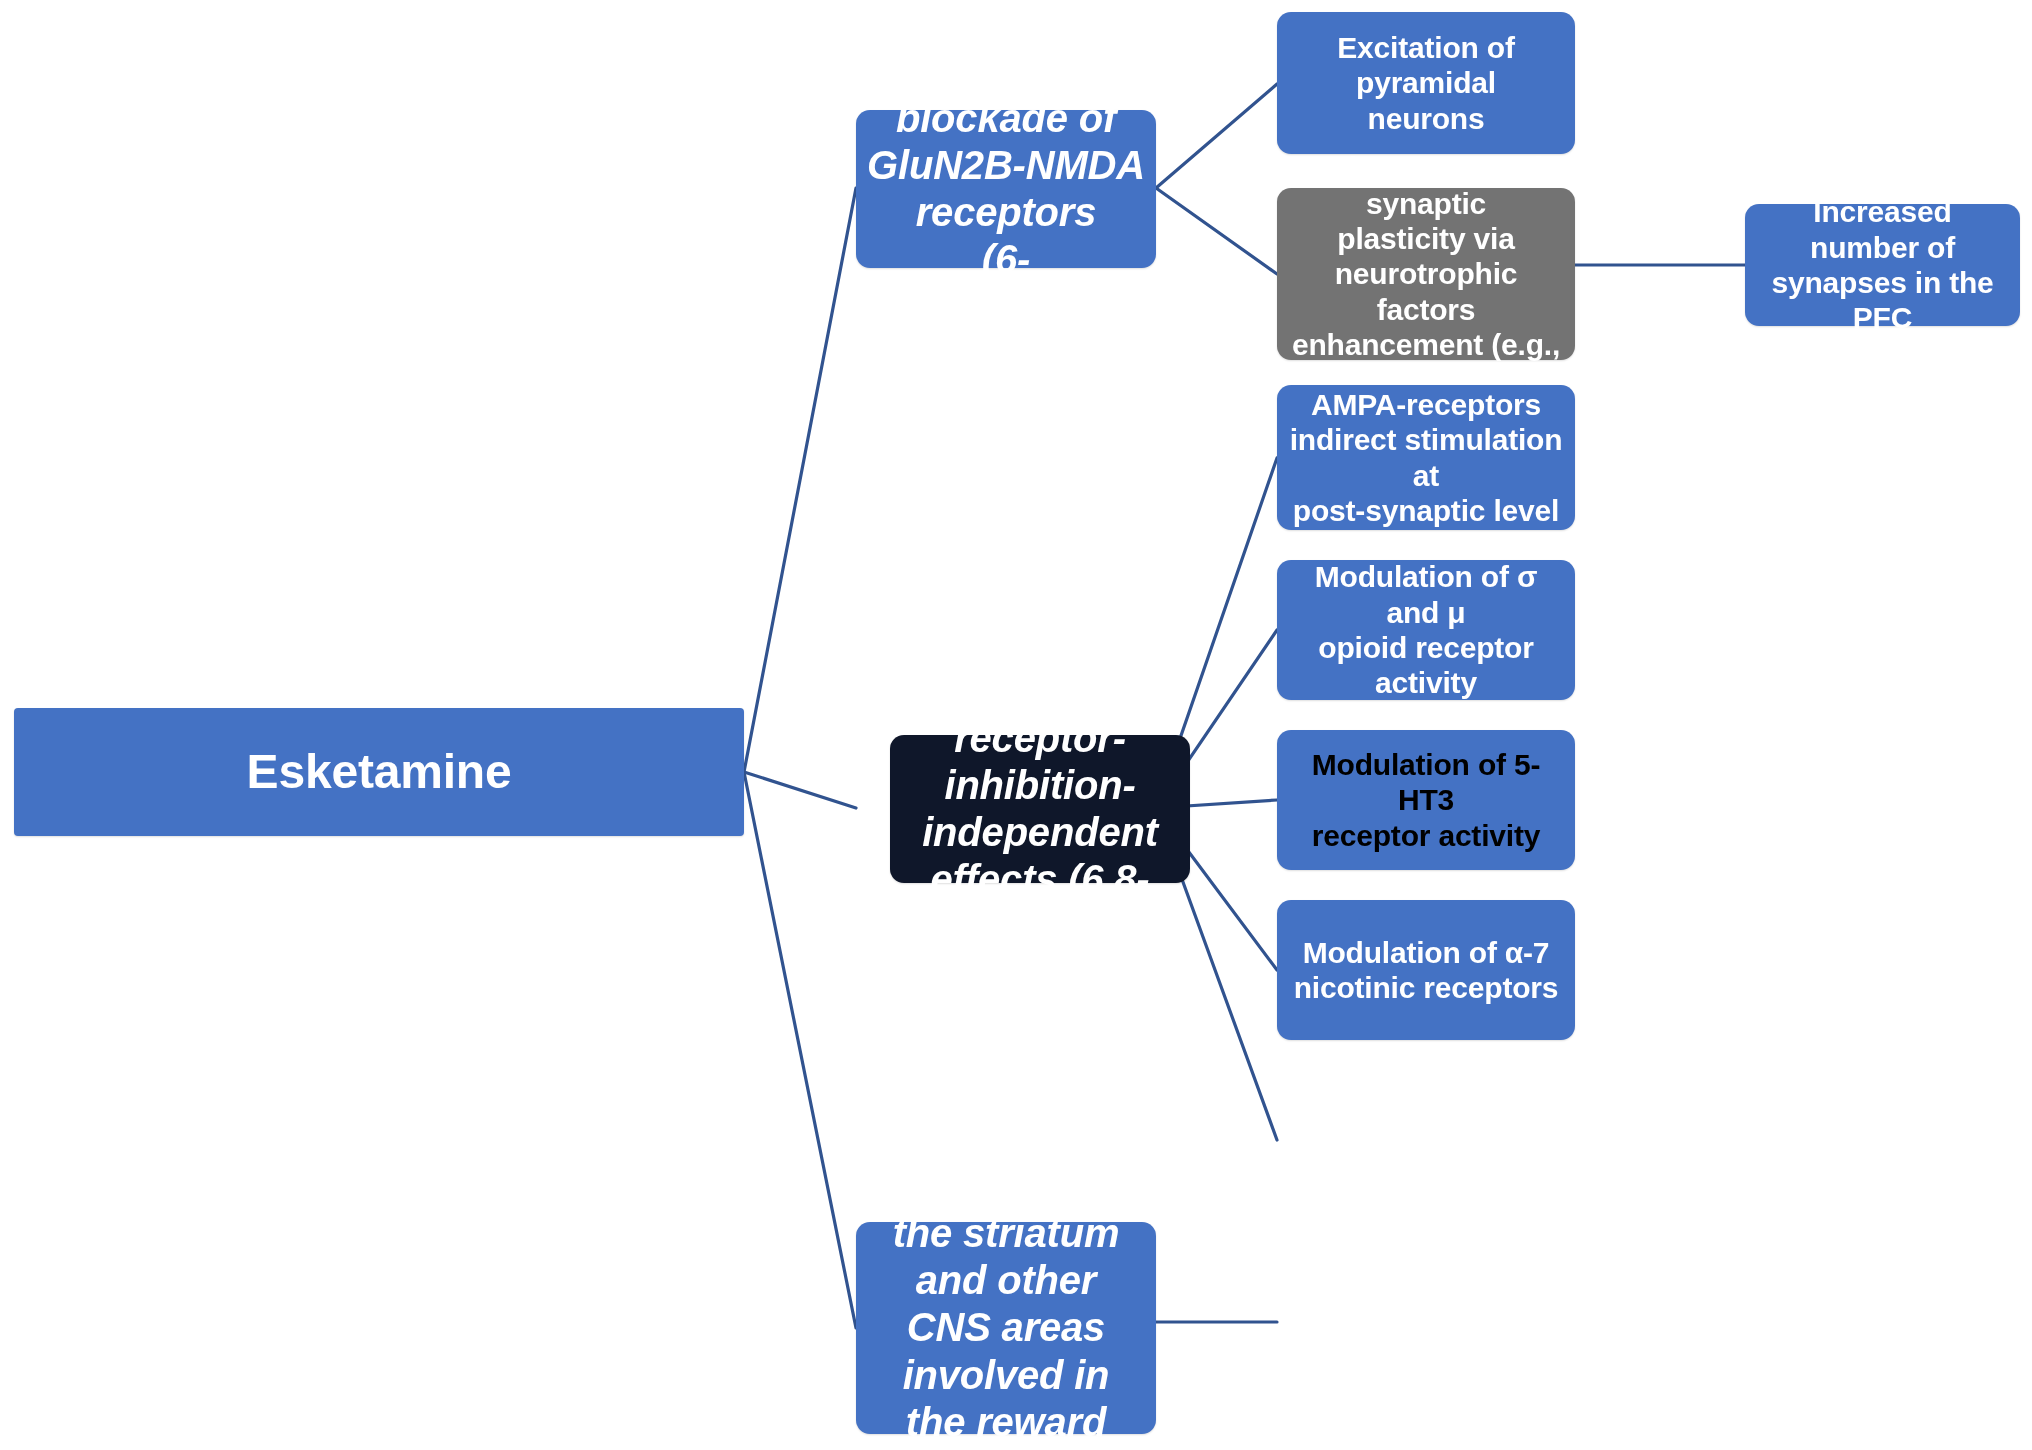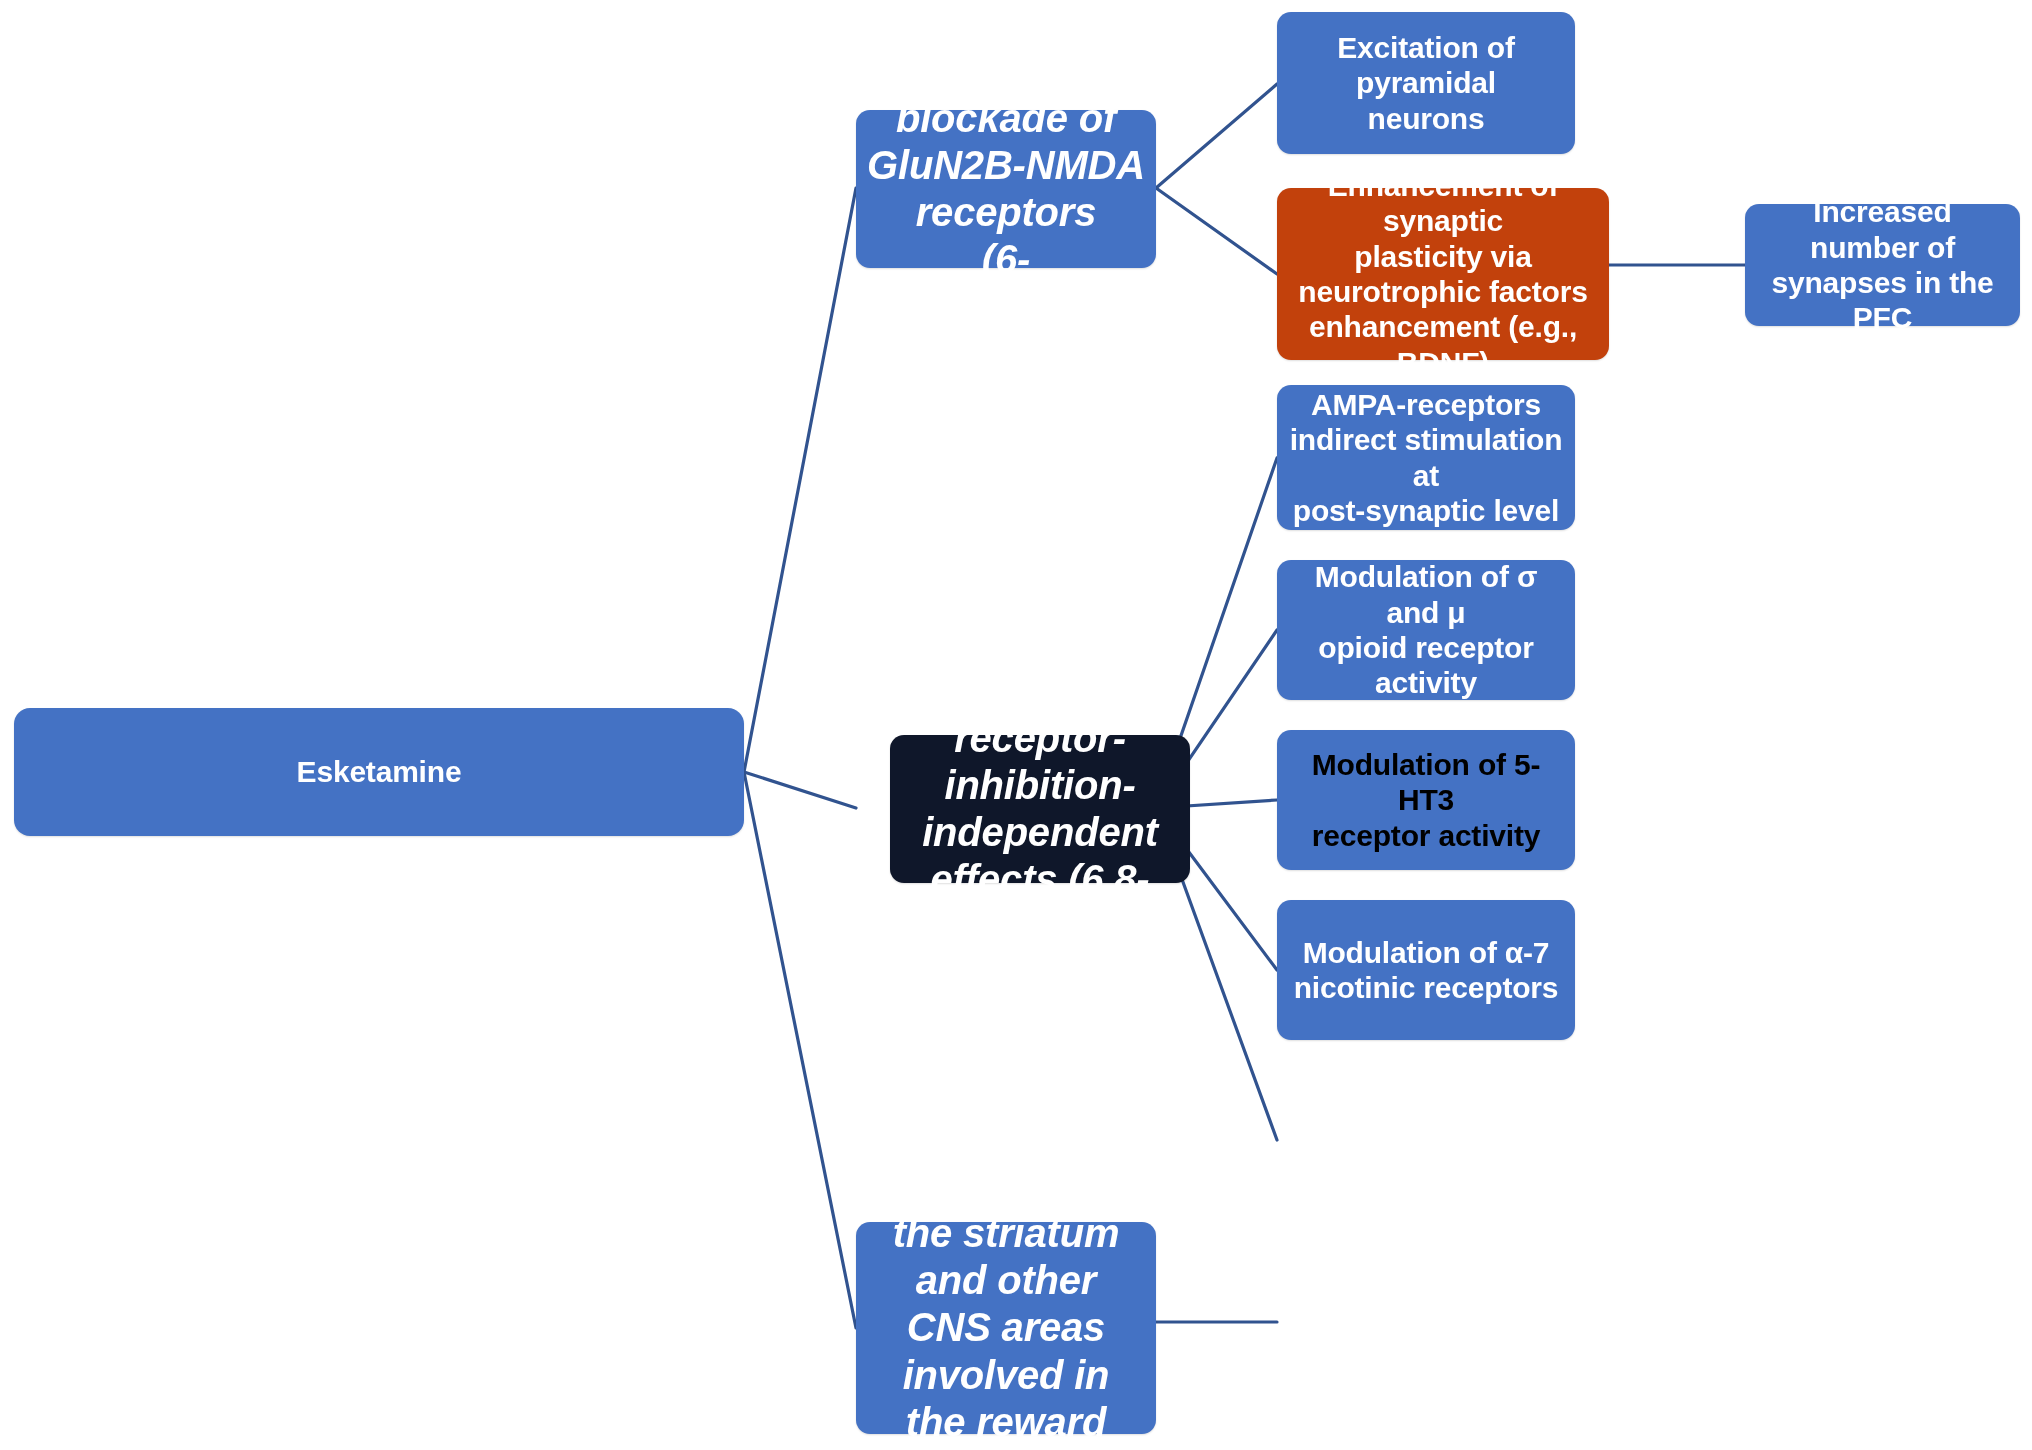--- a/index.html
+++ b/index.html
@@ -34,22 +34,22 @@
     align-items: center;
     justify-content: center;
     text-align: center;
     line-height: 1.18;
     padding: 2px 10px;
     box-shadow: 0 1px 2px rgba(0,0,0,0.13);
     white-space: pre-line;
     letter-spacing: -0.2px;
   }
   .node.root {
-    font-size: 30px;
-    border-radius: 16px;
+    font-size: 48px;
+    border-radius: 4px;
   }
   .node.lvl2 { font-size: 40px; font-style: italic; }
   .node.lvl3 { font-size: 30px; }
   .node.lvl4 { font-size: 30px; }
 </style>
 </head>
 <body>
 
 <div id="stage">
 
@@ -81,21 +81,21 @@
 
   <div class="node lvl2" style="left: 856px; top: 1222px; width: 300px; height: 212px; background: rgb(68, 114, 196); color: rgb(255, 255, 255);">Dopamine release in
 the striatum and other
 CNS areas involved in
 the reward system
 (6,10,12-14)</div>
 
   <div class="node lvl3" style="left: 1277px; top: 12px; width: 298px; height: 142px; background: rgb(68, 114, 196); color: rgb(255, 255, 255);">Excitation of pyramidal
 neurons</div>
 
-  <div class="node lvl3" style="left: 1277px; top: 188px; width: 332px; height: 172px; background: #c2410c; color: rgb(255, 255, 255);">Enhancement of synaptic
+  <div class="node lvl3" style="left: 1277px; top: 188px; width: 298px; height: 172px; background: #737373; color: rgb(255, 255, 255);">Enhancement of synaptic
 plasticity via
 neurotrophic factors
 enhancement (e.g.,
 BDNF)</div>
 
   <div class="node lvl3" style="left: 1277px; top: 385px; width: 298px; height: 145px; background: rgb(68, 114, 196); color: rgb(255, 255, 255);">AMPA-receptors
 indirect stimulation at
 post-synaptic level</div>
 
   <div class="node lvl3" style="left: 1277px; top: 560px; width: 298px; height: 140px; background: rgb(68, 114, 196); color: rgb(255, 255, 255);">Modulation of σ and μ

